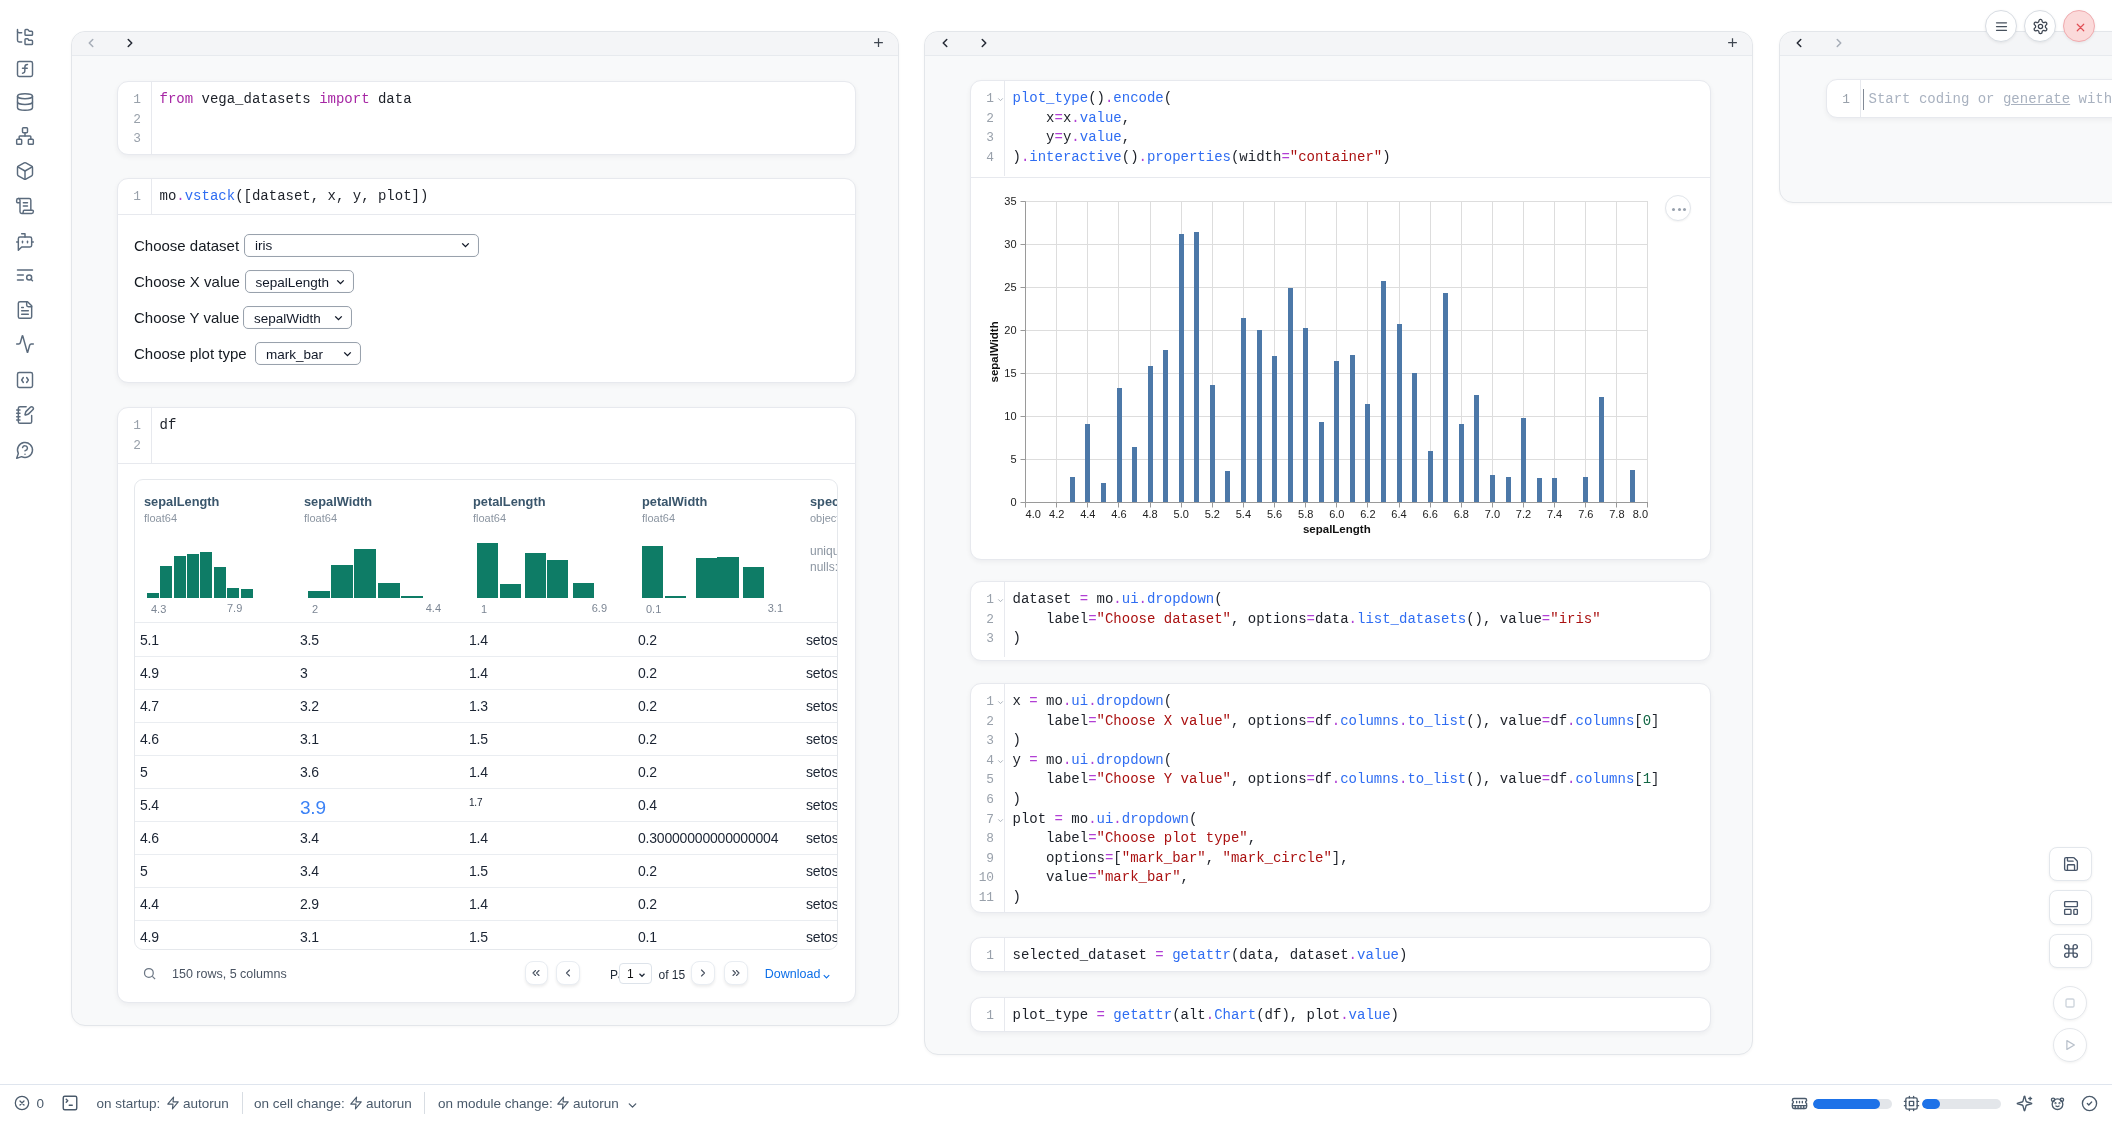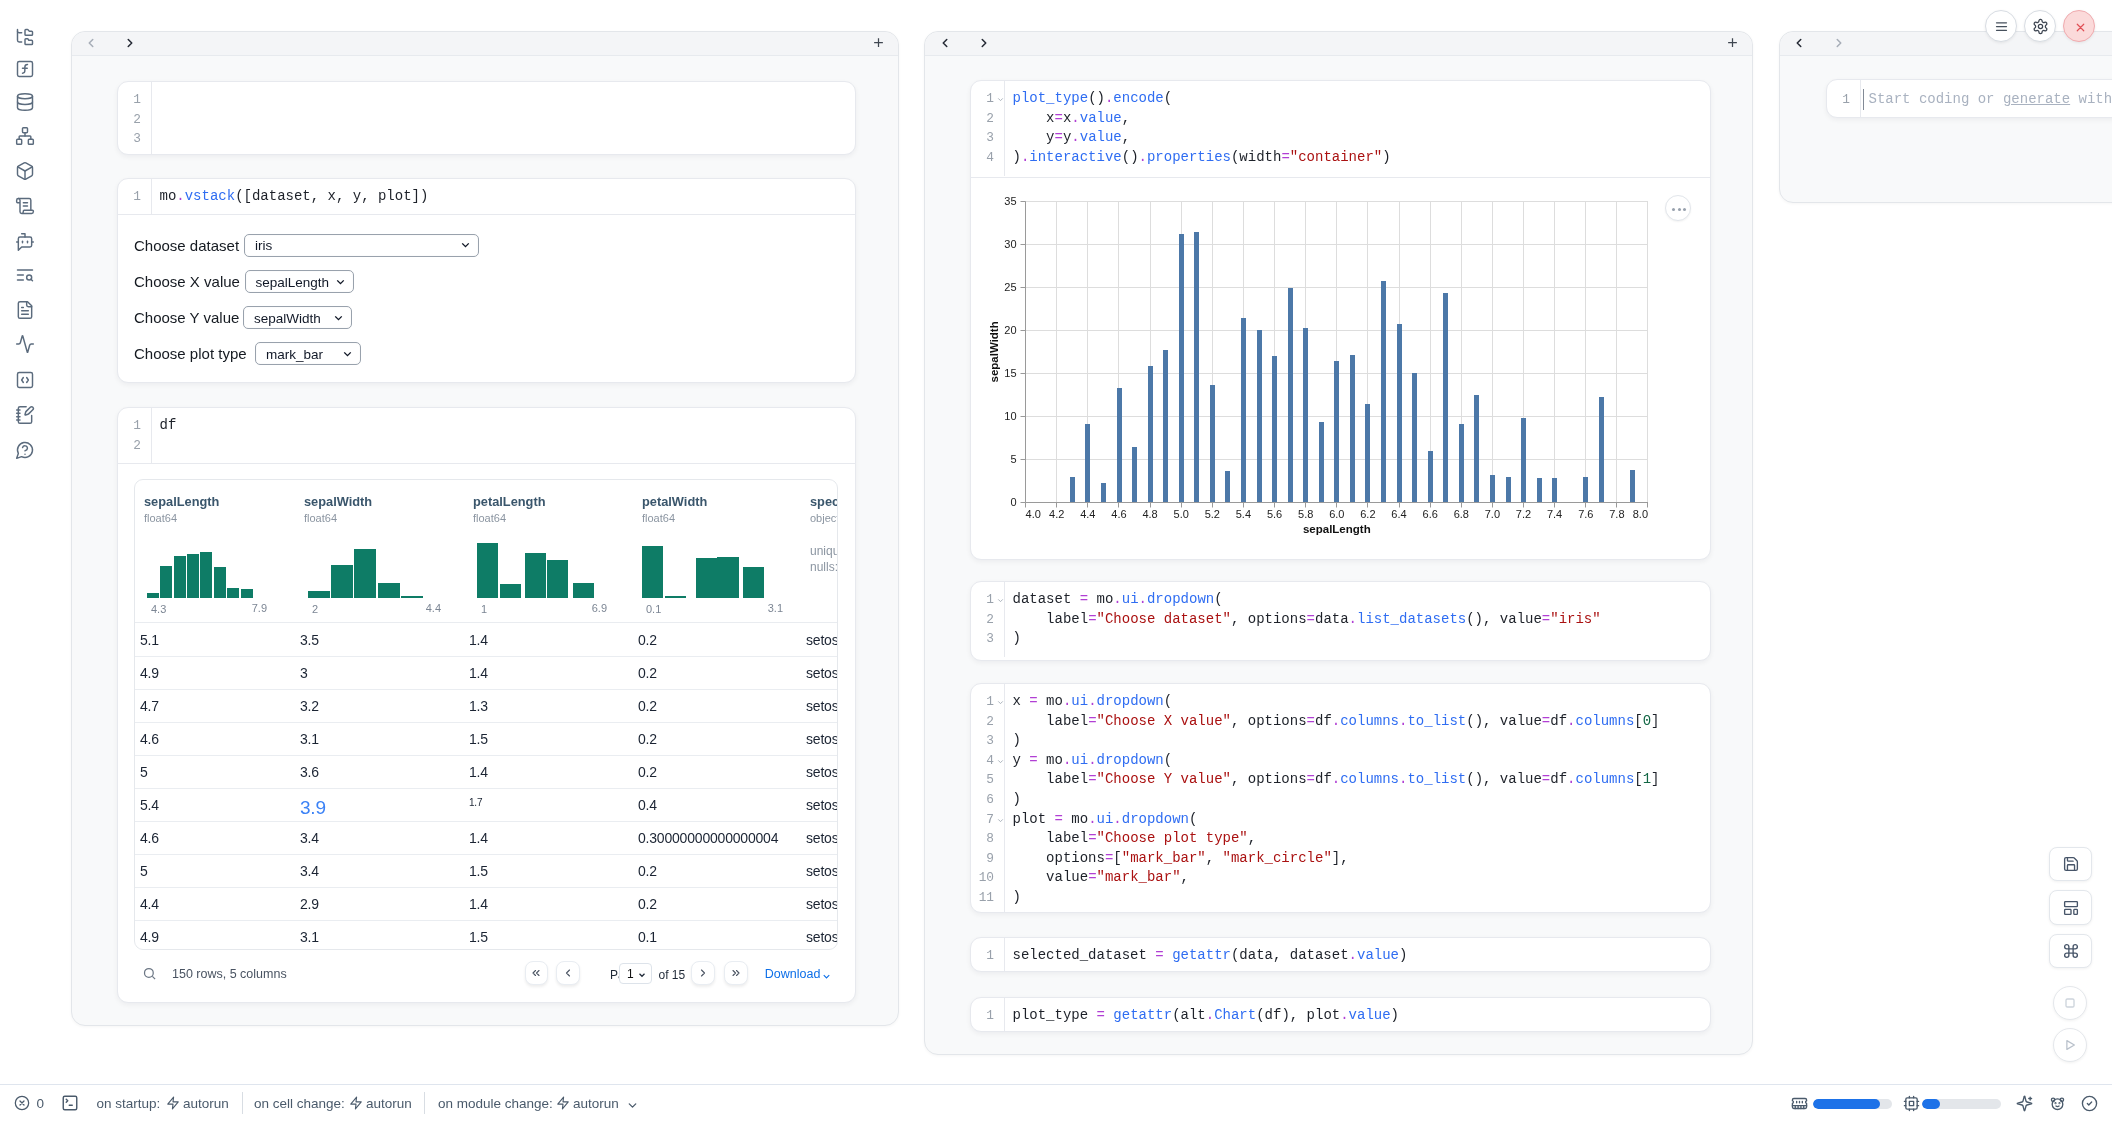--- a/index.html
+++ b/index.html
@@ -140,21 +140,21 @@
     <path d="M9.09 9a3 3 0 0 1 5.83 1c0 2-3 3-3 3"></path>
     <path d="M12 17h.01"></path>
   </svg>
 <div class="cell" style="left:117px;top:81px;width:739px;height:74px">
 <div class="cw" style="height:75.20000000000002px">
 <div class="gut" style="padding-top:8.0px">
         <div class="gl"><span>1</span></div>
         <div class="gl"><span>2</span></div>
         <div class="gl"><span>3</span></div>
       </div>
-<div class="cod" style="padding-top:8.0px"></div>
+<div class="cod" style="padding-top:8.0px"><div class="cl"><span class="k">from</span> vega_datasets <span class="k">import</span> data</div></div>
 </div>
 </div>
 <div class="cell" style="left:117px;top:178px;width:739px;height:205px">
 <div class="cw" style="height:36.0px">
 <div class="gut" style="padding-top:8.0px">
         <div class="gl"><span>1</span></div>
       </div>
 <div class="cod" style="padding-top:8.0px"><div class="cl">mo<span class="o">.</span><span class="f">vstack</span>([dataset, x, y, plot])</div></div>
 </div>
 <div class="abs" style="left:0;top:34.5px;width:739px;border-top:1px solid #e7e9ee"></div>
@@ -224,21 +224,21 @@
 <div class="abs" style="left:364.5px;top:104.5px;width:21.3px;height:14.0px;background:#0e7c66"></div>
 <div class="abs" style="left:390.0px;top:73.5px;width:21.3px;height:45.0px;background:#0e7c66"></div>
 <div class="abs" style="left:411.5px;top:80.5px;width:21.3px;height:38.0px;background:#0e7c66"></div>
 <div class="abs" style="left:437.5px;top:103.5px;width:21.3px;height:15.0px;background:#0e7c66"></div>
 <div class="abs" style="left:507.0px;top:66.8px;width:21.3px;height:51.7px;background:#0e7c66"></div>
 <div class="abs" style="left:529.5px;top:116.3px;width:21.3px;height:2.2px;background:#0e7c66"></div>
 <div class="abs" style="left:561.0px;top:78.1px;width:21.3px;height:40.4px;background:#0e7c66"></div>
 <div class="abs" style="left:582.3px;top:77.5px;width:21.3px;height:41.0px;background:#0e7c66"></div>
 <div class="abs" style="left:608.0px;top:87.5px;width:21.3px;height:31.0px;background:#0e7c66"></div>
 <div class="abs" style="left:16px;top:123px;font-size:11px;color:#7c8694">4.3</div>
-<div class="abs" style="left:92px;top:122px;width:40px;text-align:right;font-size:11px;color:#7c8694">7.9</div>
+<div class="abs" style="left:92px;top:122px;width:40px;text-align:left;font-size:11px;color:#7c8694">7.9</div>
 <div class="abs" style="left:177px;top:123px;font-size:11px;color:#7c8694">2</div>
 <div class="abs" style="left:266px;top:122px;width:40px;text-align:right;font-size:11px;color:#7c8694">4.4</div>
 <div class="abs" style="left:346px;top:123px;font-size:11px;color:#7c8694">1</div>
 <div class="abs" style="left:432px;top:122px;width:40px;text-align:right;font-size:11px;color:#7c8694">6.9</div>
 <div class="abs" style="left:511px;top:123px;font-size:11px;color:#7c8694">0.1</div>
 <div class="abs" style="left:608px;top:122px;width:40px;text-align:right;font-size:11px;color:#7c8694">3.1</div>
 <div class="abs" style="left:675px;top:64.5px;font-size:12px;color:#8b95a1;white-space:nowrap">unique:</div>
 <div class="abs" style="left:675px;top:80.5px;font-size:12px;color:#8b95a1;white-space:nowrap">nulls:</div>
 <div class="abs" style="left:0;top:142.5px;width:704px;border-top:1px solid #e9ecf0"></div>
 <div class="abs" style="left:5px;top:152.0px;font-size:14px;letter-spacing:-0.2px;color:#1b2433;white-space:nowrap">5.1</div>

